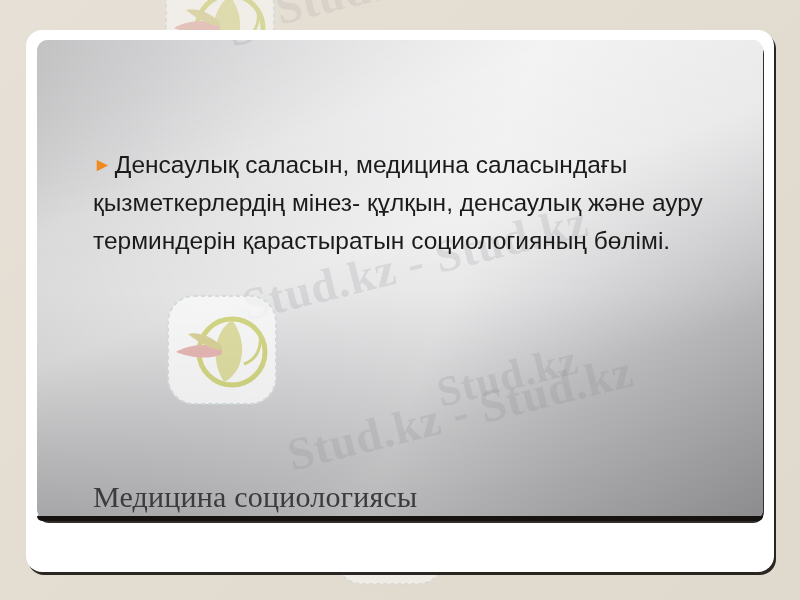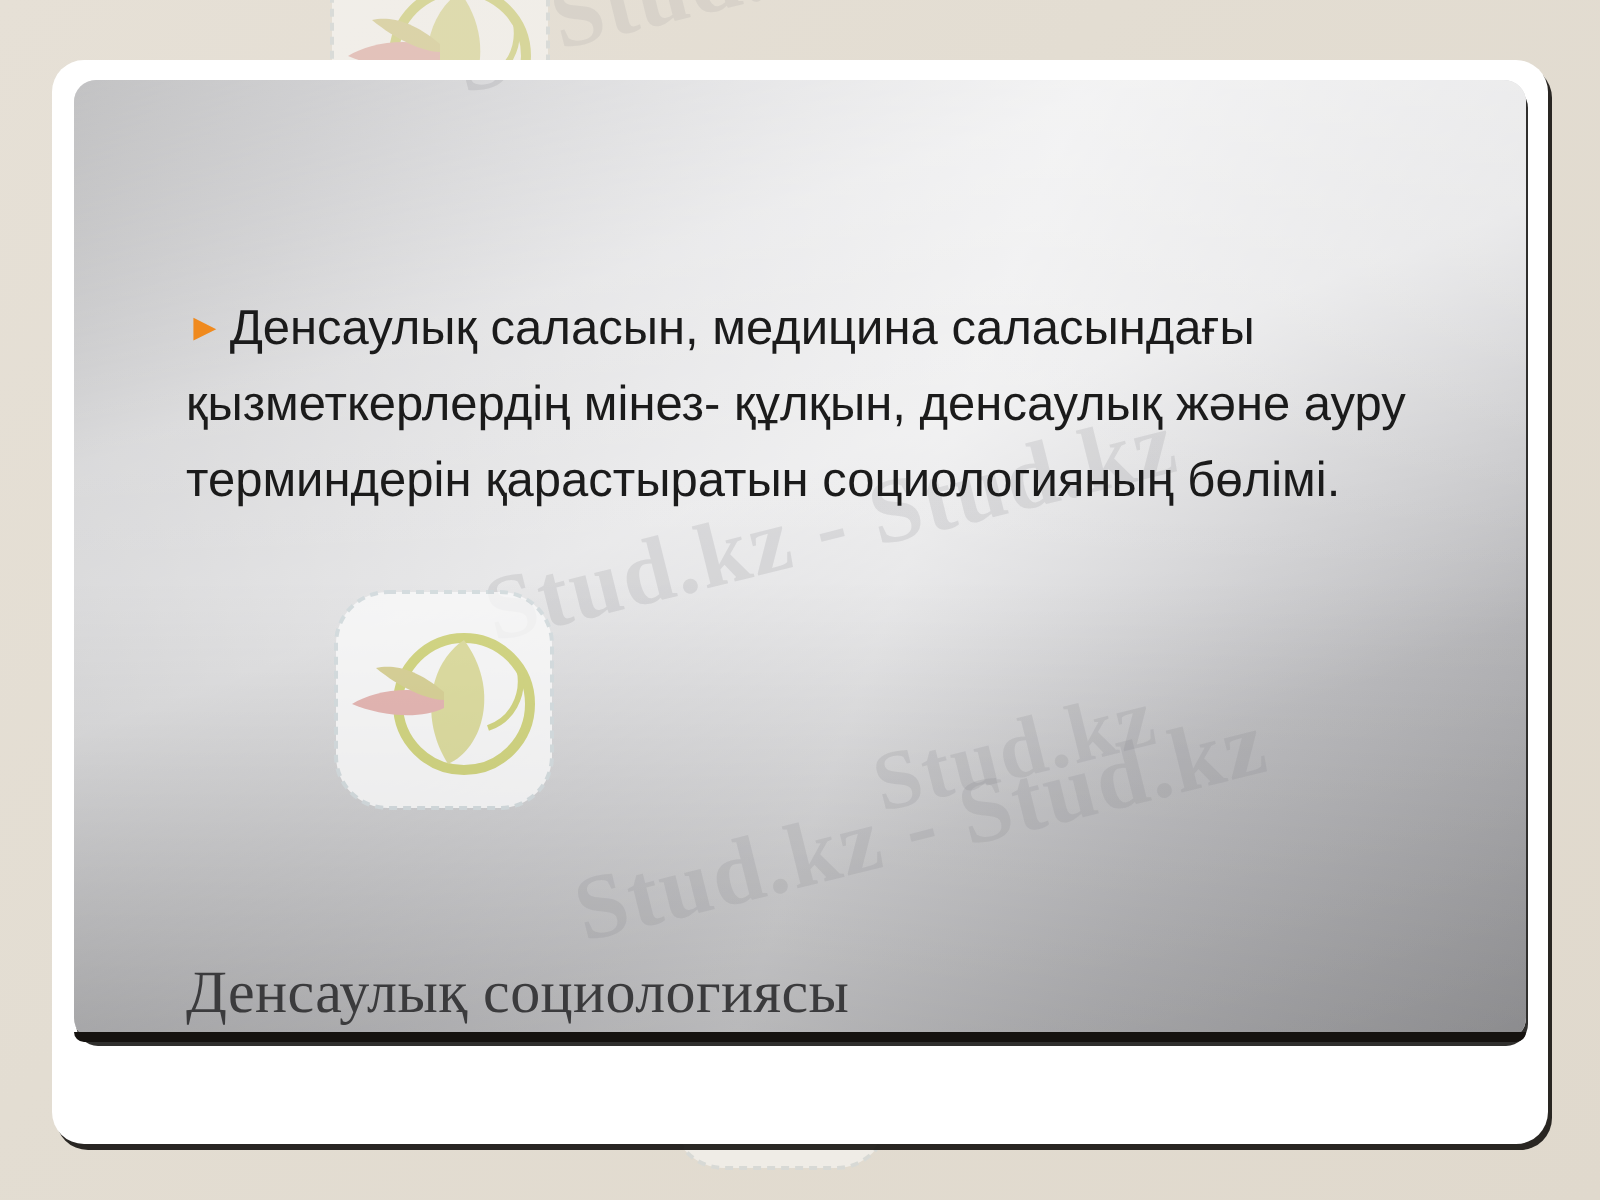--- a/index.html
+++ b/index.html
@@ -202,18 +202,18 @@
         <path d="M60 58 C 42 52, 24 56, 14 62 C 28 68, 48 70, 60 64 Z" fill="#e3a7a2"></path>
         <path d="M60 56 C 46 44, 34 42, 26 44 C 38 54, 52 60, 60 60 Z" fill="#d2c97e"></path>
         <path d="M82 74 C 94 70, 100 58, 98 46" fill="none" stroke="#cbcf63" stroke-width="3"></path>
       </svg>
     </div>
 
     <div id="body-block">
       <span id="bullet-marker">►</span><span id="body-text">Денсаулық саласын, медицина саласындағы қызметкерлердің мінез- құлқын, денсаулық және ауру терминдерін қарастыратын социологияның бөлімі.</span>
     </div>
 
-    <div id="slide-title">Денсаулық социологиясы</div>
+    <div id="slide-title">Медицина социологиясы</div>
   </div>
 
   <div id="panel-bottom-rule"></div>
 
 </div>
 
 </body></html>

